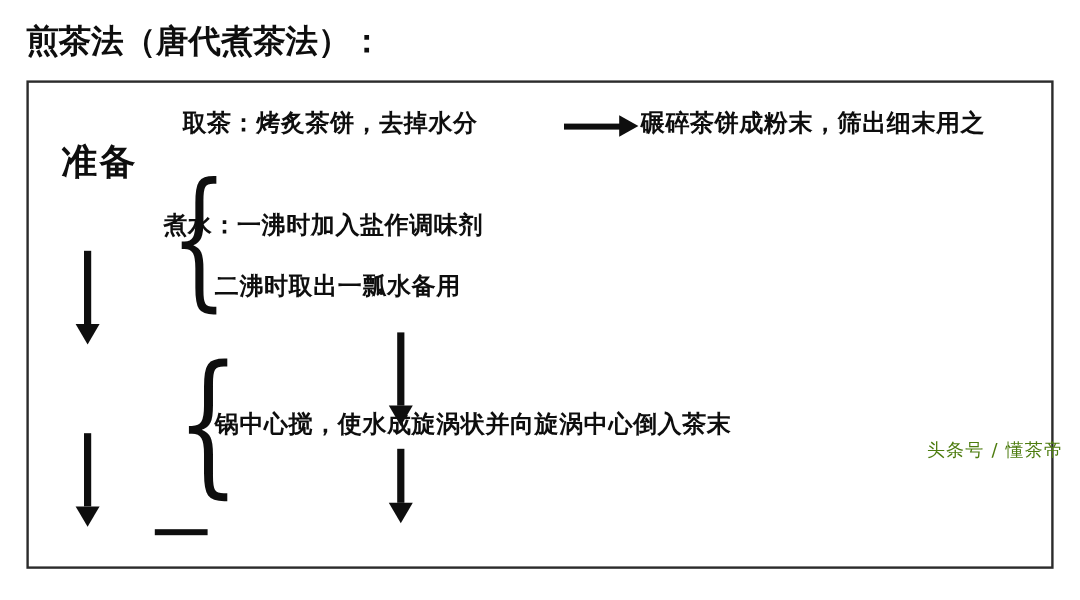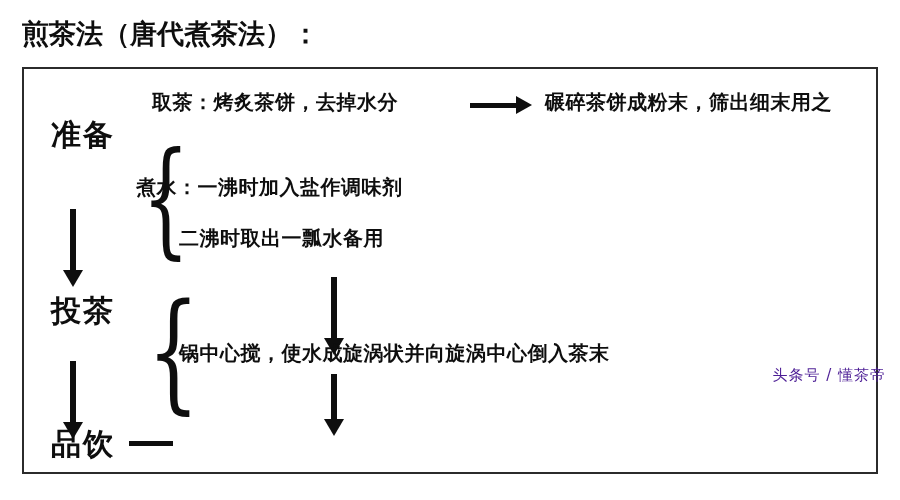--- a/index.html
+++ b/index.html
@@ -148,21 +148,21 @@
     height: 5px;
     background: #0e0e0e;
   }
 
   
   .watermark {
     position: absolute;
     right: 14px;
     bottom: 3px;
     font-size: 15px;
-    color: #4c1d95;
+    color: #4d7c0f;
     font-family: "DejaVu Sans", "Liberation Sans", sans-serif;
     white-space: nowrap;
     letter-spacing: 1px;
   }
 </style>
 </head>
 <body>
 
 <div id="page">
 
@@ -174,30 +174,29 @@
 
     <div class="brace brace-1">{</div>
 
     <div class="txt step-text" style="left: 128px; top: 20px;">取茶：烤炙茶饼，去掉水分</div>
 
     <div class="h-arrow" style="left: 446px; top: 36px; width: 62px;">
       <div class="shaft" style="width: 48px;"></div>
       <div class="head" style="left: 46px;"></div>
     </div>
 
-    <div class="txt step-text" style="left: 510px; top: 20px; margin-left: 11px;">碾碎茶饼成粉末，筛出细末用之</div>
+    <div class="txt step-text" style="left: 510px; top: 20px;">碾碎茶饼成粉末，筛出细末用之</div>
 
     <div class="txt step-text" style="left: 112px; top: 105px;">煮水：一沸时加入盐作调味剂</div>
 
     <div class="v-arrow" style="left: 49px; top: 140px; height: 78px;">
       <div class="shaft" style="height: 61px;"></div>
       <div class="head" style="top: 61px;"></div>
     </div>
 
-    <div class="txt stage-label" style="left: 10px; top: 222px;">投茶</div>
 
     <div class="brace brace-2">{</div>
 
     <div class="txt step-text" style="left: 155px; top: 156px;">二沸时取出一瓢水备用</div>
 
     <div class="v-arrow" style="left: 310px; top: 208px; height: 78px;">
       <div class="shaft" style="height: 61px;"></div>
       <div class="head" style="top: 61px;"></div>
     </div>
 
@@ -206,21 +205,20 @@
     <div class="v-arrow" style="left: 49px; top: 292px; height: 78px;">
       <div class="shaft" style="height: 61px;"></div>
       <div class="head" style="top: 61px;"></div>
     </div>
 
     <div class="v-arrow" style="left: 310px; top: 305px; height: 62px;">
       <div class="shaft" style="height: 45px;"></div>
       <div class="head" style="top: 45px;"></div>
     </div>
 
-    <div class="txt stage-label" style="left: 10px; top: 355px;">品饮</div>
 
     <div class="dash" style="left: 105px; top: 372px; width: 44px;"></div>
 
 
   </div>
 
   <div class="watermark">头条号 / 懂茶帝</div>
 
 </div>
 

